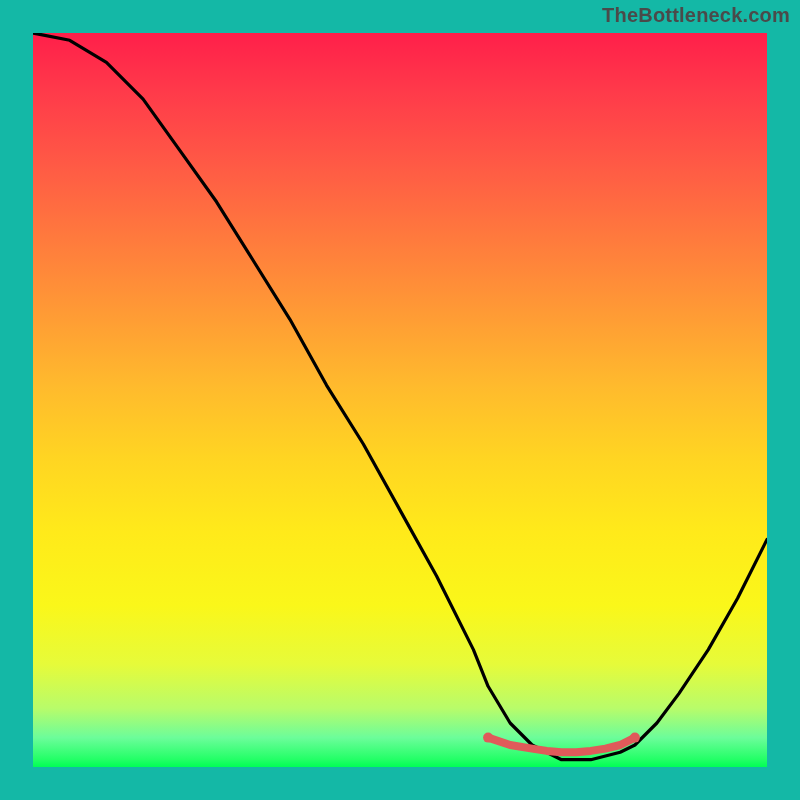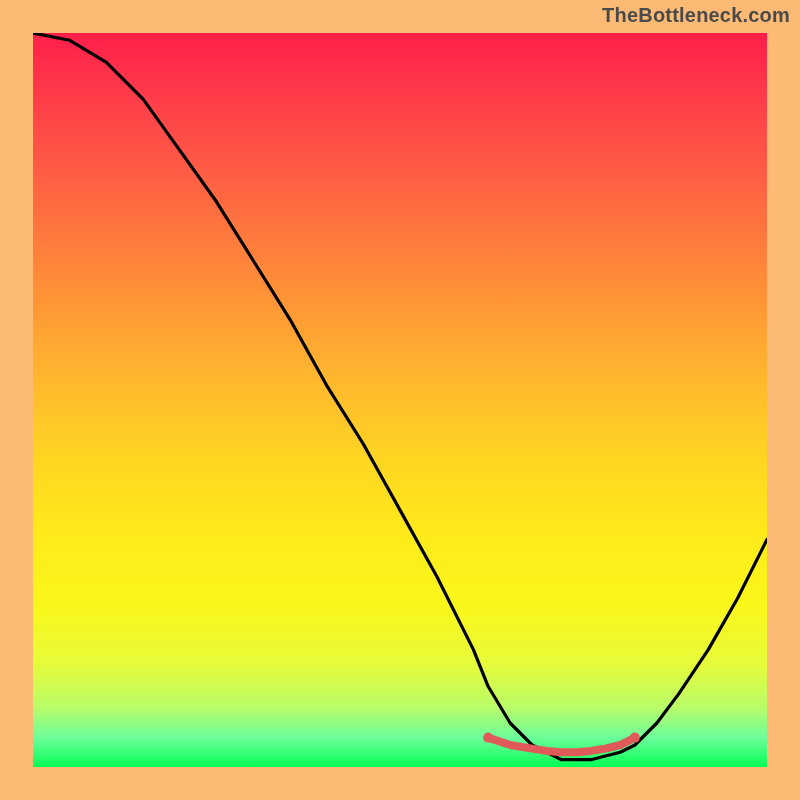--- a/index.html
+++ b/index.html
@@ -1,21 +1,21 @@
 <!DOCTYPE html>
 <html><head>
 <meta charset="utf-8">
 <style>
   * { margin: 0; padding: 0; box-sizing: border-box; }
   html, body { width: 800px; height: 800px; overflow: hidden; background: #000; }
   .stage {
     position: relative;
     width: 800px;
     height: 800px;
-    background: #fdba74;
+    background: #14b8a6;
   }
   .watermark {
     position: absolute;
     top: 4px;
     right: 10px;
     font-family: Arial, Helvetica, sans-serif;
     font-size: 20px;
     font-weight: 600;
     color: #4a4a4a;
     letter-spacing: 0.2px;

